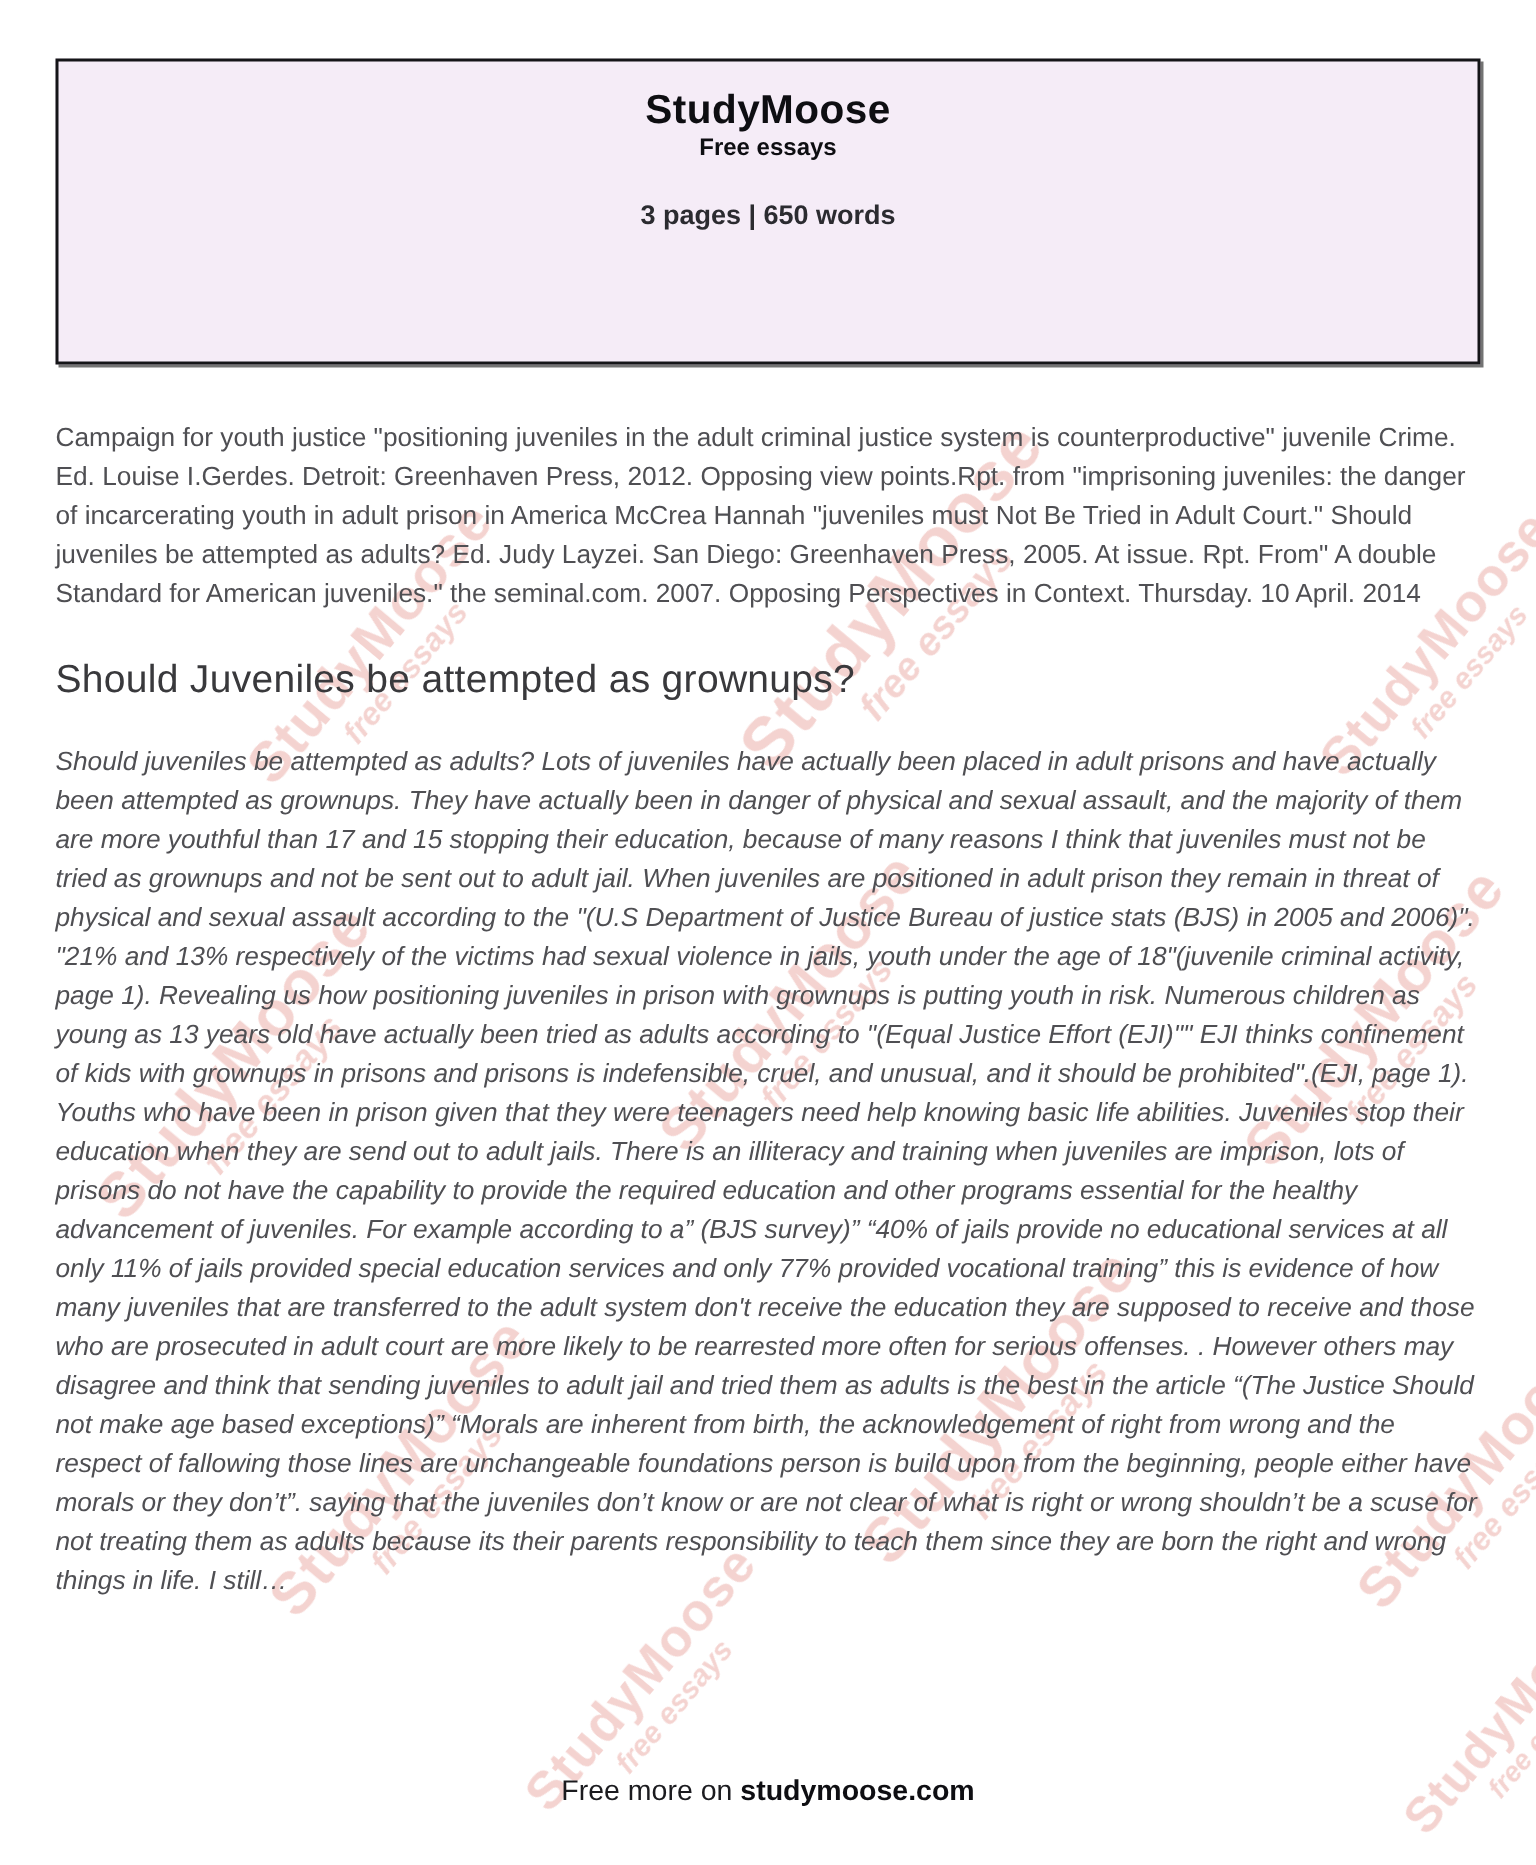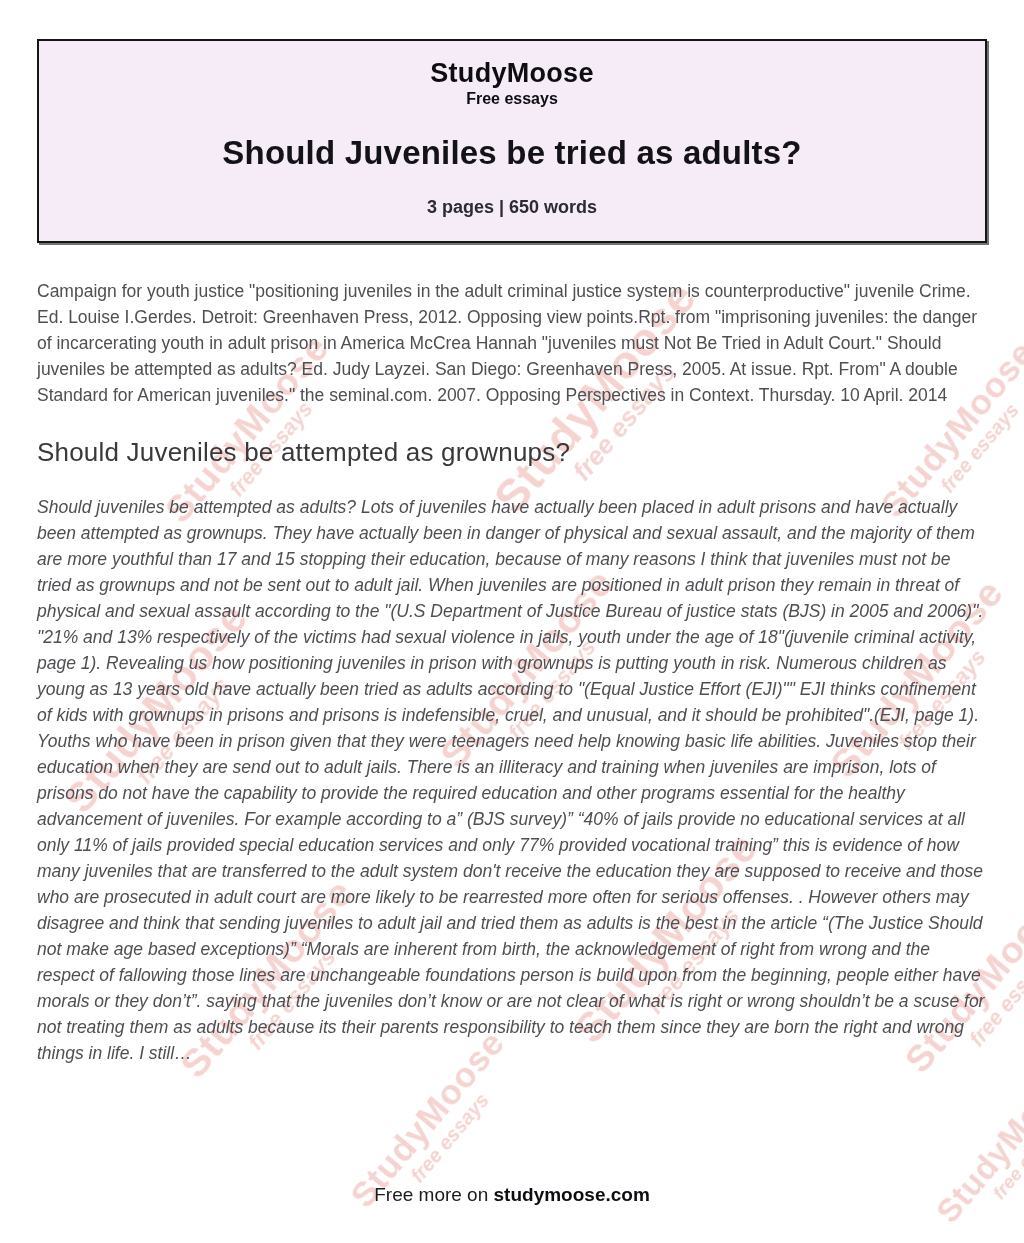--- a/index.html
+++ b/index.html
@@ -176,21 +176,20 @@
     </div>
     <div class="wm" style="left: 880px; top: 1110px; transform: rotate(-50deg) scale(0.75);">
       <div class="wm-line1">StudyMoose</div>
       <div class="wm-line2">free essays</div>
     </div>
   </div>
 
 <div class="header-card">
   <div class="brand">StudyMoose</div>
   <div class="tagline">Free essays</div>
-  <div class="doc-title">Should Juveniles be tried as adults?</div>
   <div class="meta">3 pages | 650 words</div>
 </div>
 
 <div class="content">
   <p class="citation">Campaign for youth justice "positioning juveniles in the adult criminal justice system is counterproductive" juvenile Crime. Ed. Louise I.Gerdes. Detroit: Greenhaven Press, 2012. Opposing view points.Rpt. from "imprisoning juveniles: the danger of incarcerating youth in adult prison in America McCrea Hannah "juveniles must Not Be Tried in Adult Court." Should juveniles be attempted as adults? Ed. Judy Layzei. San Diego: Greenhaven Press, 2005. At issue. Rpt. From" A double Standard for American juveniles." the seminal.com. 2007. Opposing Perspectives in Context. Thursday. 10 April. 2014</p>
   <h2 class="section-heading">Should Juveniles be attempted as grownups?</h2>
   <p class="body-text">Should juveniles be attempted as adults? Lots of juveniles have actually been placed in adult prisons and have actually been attempted as grownups. They have actually been in danger of physical and sexual assault, and the majority of them are more youthful than 17 and 15 stopping their education, because of many reasons I think that juveniles must not be tried as grownups and not be sent out to adult jail. When juveniles are positioned in adult prison they remain in threat of physical and sexual assault according to the "(U.S Department of Justice Bureau of justice stats (BJS) in 2005 and 2006)". "21% and 13% respectively of the victims had sexual violence in jails, youth under the age of 18"(juvenile criminal activity, page 1). Revealing us how positioning juveniles in prison with grownups is putting youth in risk. Numerous children as young as 13 years old have actually been tried as adults according to "(Equal Justice Effort (EJI)"" EJI thinks confinement of kids with grownups in prisons and prisons is indefensible, cruel, and unusual, and it should be prohibited".(EJI, page 1). Youths who have been in prison given that they were teenagers need help knowing basic life abilities. Juveniles stop their education when they are send out to adult jails. There is an illiteracy and training when juveniles are imprison, lots of prisons do not have the capability to provide the required education and other programs essential for the healthy advancement of juveniles. For example according to a” (BJS survey)” “40% of jails provide no educational services at all only 11% of jails provided special education services and only 77% provided vocational training” this is evidence of how many juveniles that are transferred to the adult system don't receive the education they are supposed to receive and those who are prosecuted in adult court are more likely to be rearrested more often for serious offenses. . However others may disagree and think that sending juveniles to adult jail and tried them as adults is the best in the article “(The Justice Should not make age based exceptions)” “Morals are inherent from birth, the acknowledgement of right from wrong and the respect of fallowing those lines are unchangeable foundations person is build upon from the beginning, people either have morals or they don’t”. saying that the juveniles don’t know or are not clear of what is right or wrong shouldn’t be a scuse for not treating them as adults because its their parents responsibility to teach them since they are born the right and wrong things in life. I still…</p>
 </div>
 
 <div class="footer">

